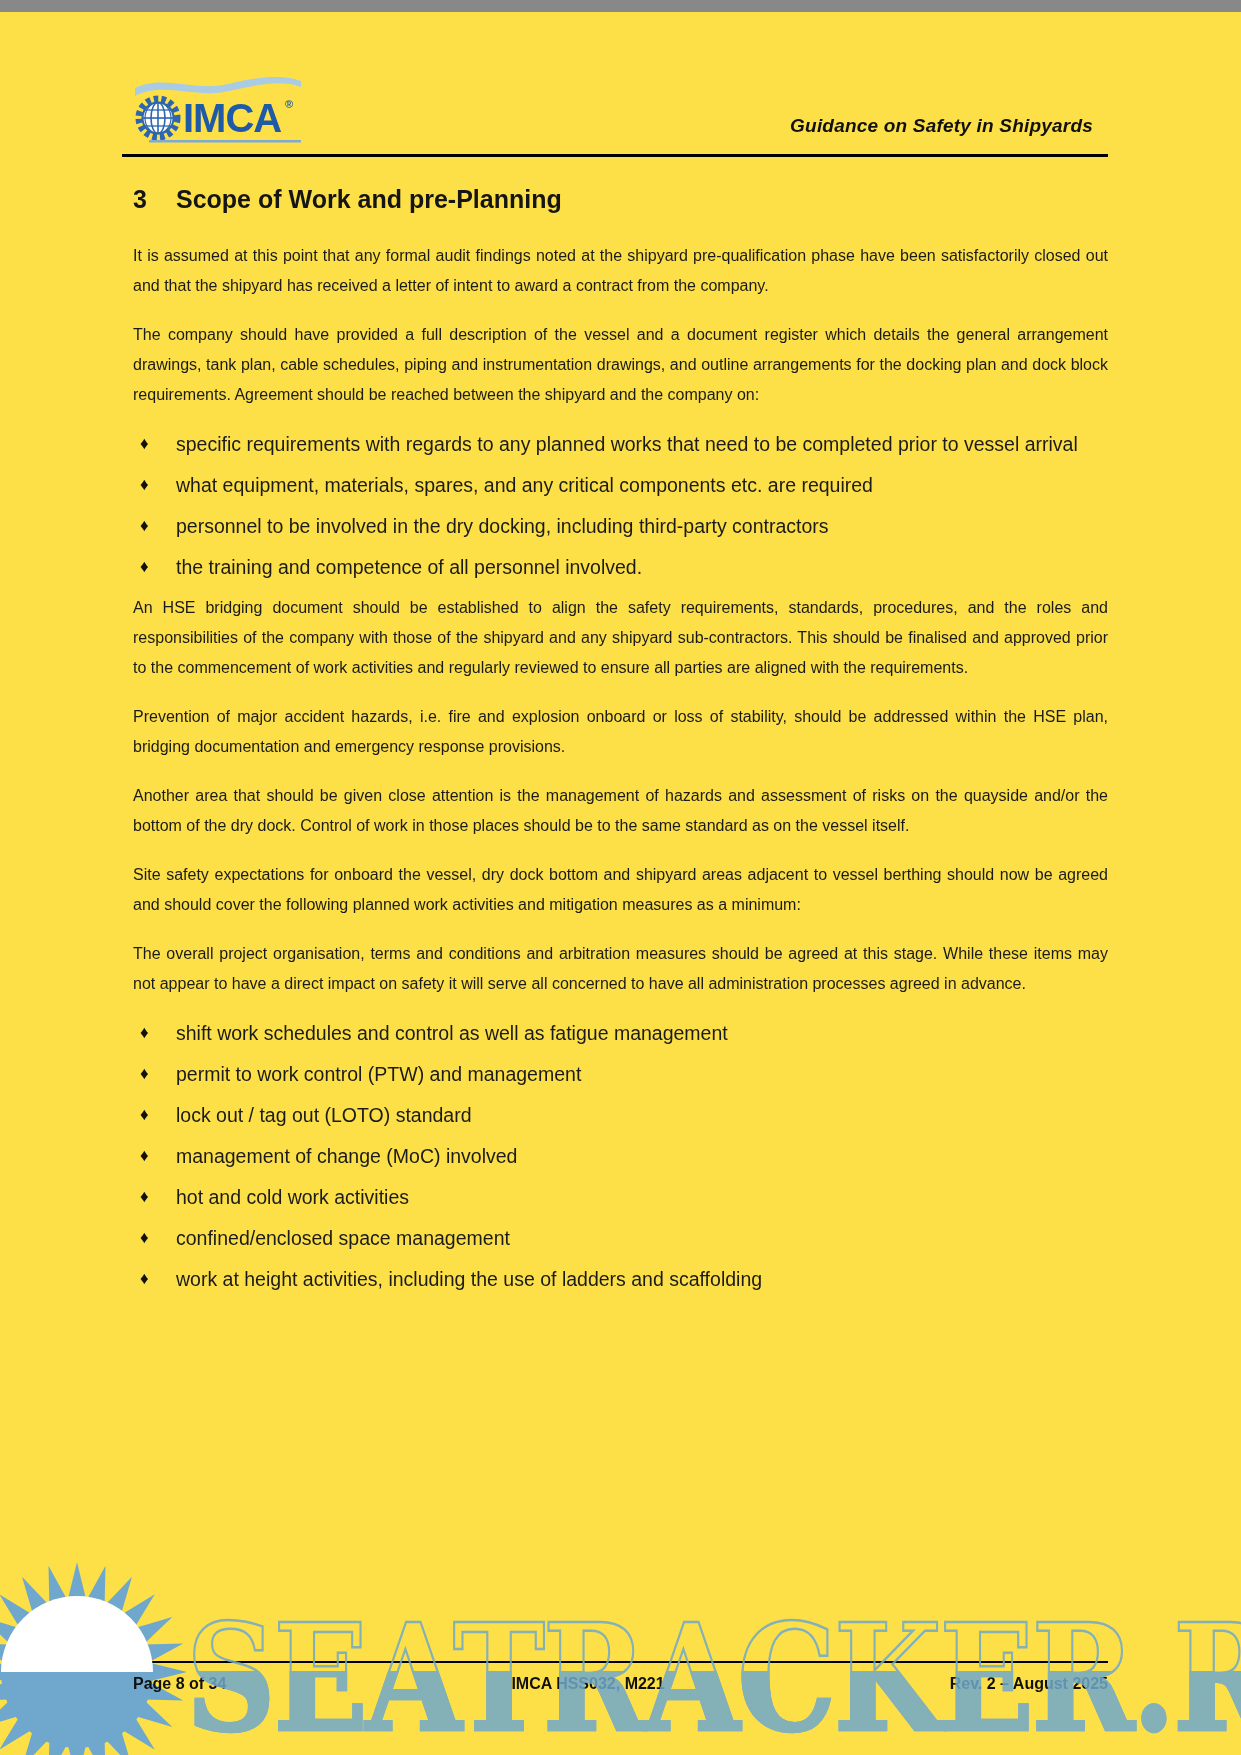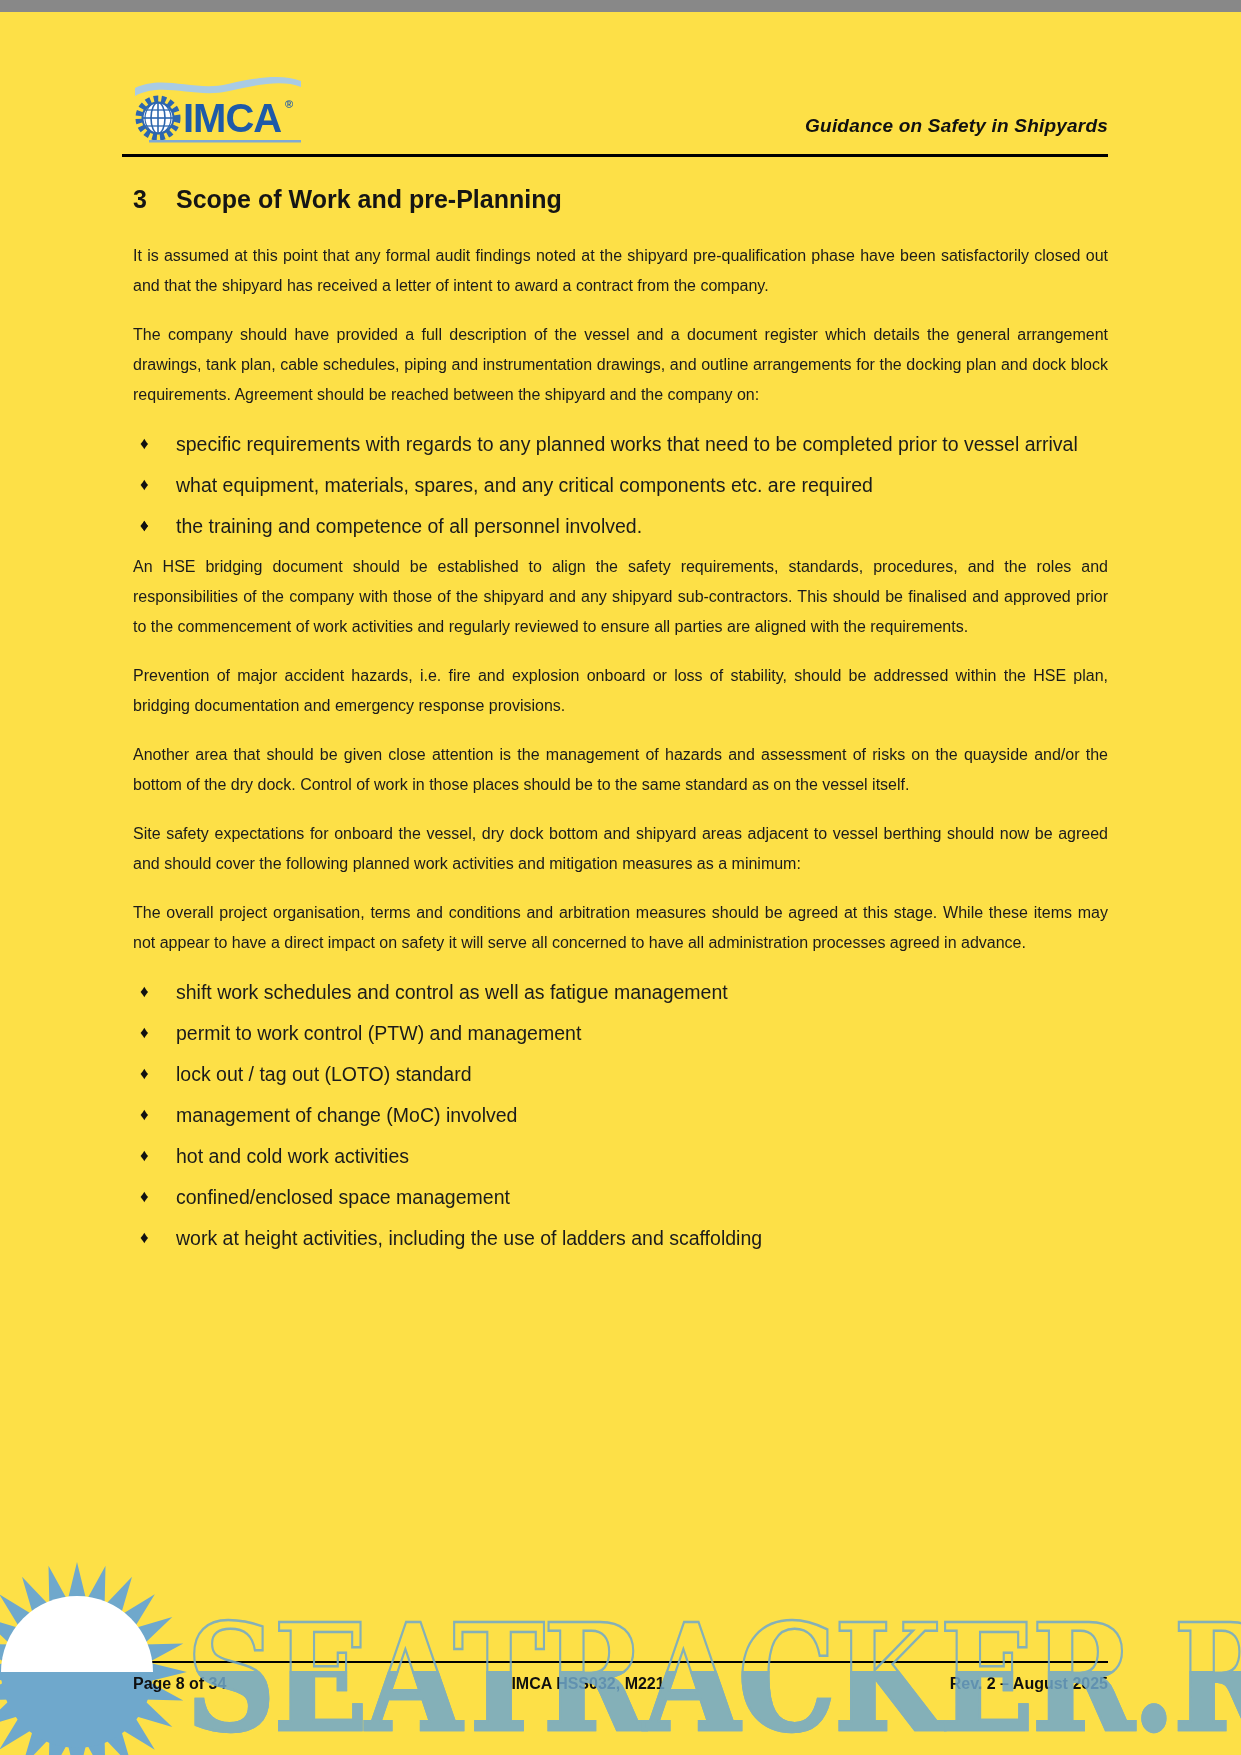--- a/index.html
+++ b/index.html
@@ -21,21 +21,21 @@
     position: absolute;
     left: 133px;
     top: 60px;
     width: 170px;
     height: 72px;
   }
   .logo svg { display: block; }
 
   .doc-title {
     position: absolute;
-    right: 133px;
+    right: 148px;
     top: 103px;
     font-size: 19px;
     font-weight: bold;
     font-style: italic;
     color: #111;
     letter-spacing: 0.2px;
   }
 
   .header-rule {
     position: absolute;
@@ -191,20 +191,21 @@
       <div class="bullet">
         <span class="diamond">♦</span>
         <span>specific requirements with regards to any planned works that need to be completed prior to vessel arrival</span>
       </div>
       <div class="bullet">
         <span class="diamond">♦</span>
         <span>what equipment, materials, spares, and any critical components etc. are required</span>
       </div>
       <div class="bullet">
         <span class="diamond">♦</span>
+        <span>personnel to be involved in the dry docking, including third-party contractors</span>
       </div>
       <div class="bullet">
         <span class="diamond">♦</span>
         <span>the training and competence of all personnel involved.</span>
       </div>
     </div>
 
     <p class="para">An HSE bridging document should be established to align the safety requirements, standards, procedures, and the roles and responsibilities of the company with those of the shipyard and any shipyard sub-contractors. This should be finalised and approved prior to the commencement of work activities and regularly reviewed to ensure all parties are aligned with the requirements.</p>
     <p class="para">Prevention of major accident hazards, i.e. fire and explosion onboard or loss of stability, should be addressed within the HSE plan, bridging documentation and emergency response provisions.</p>
     <p class="para">Another area that should be given close attention is the management of hazards and assessment of risks on the quayside and/or the bottom of the dry dock. Control of work in those places should be to the same standard as on the vessel itself.</p>

